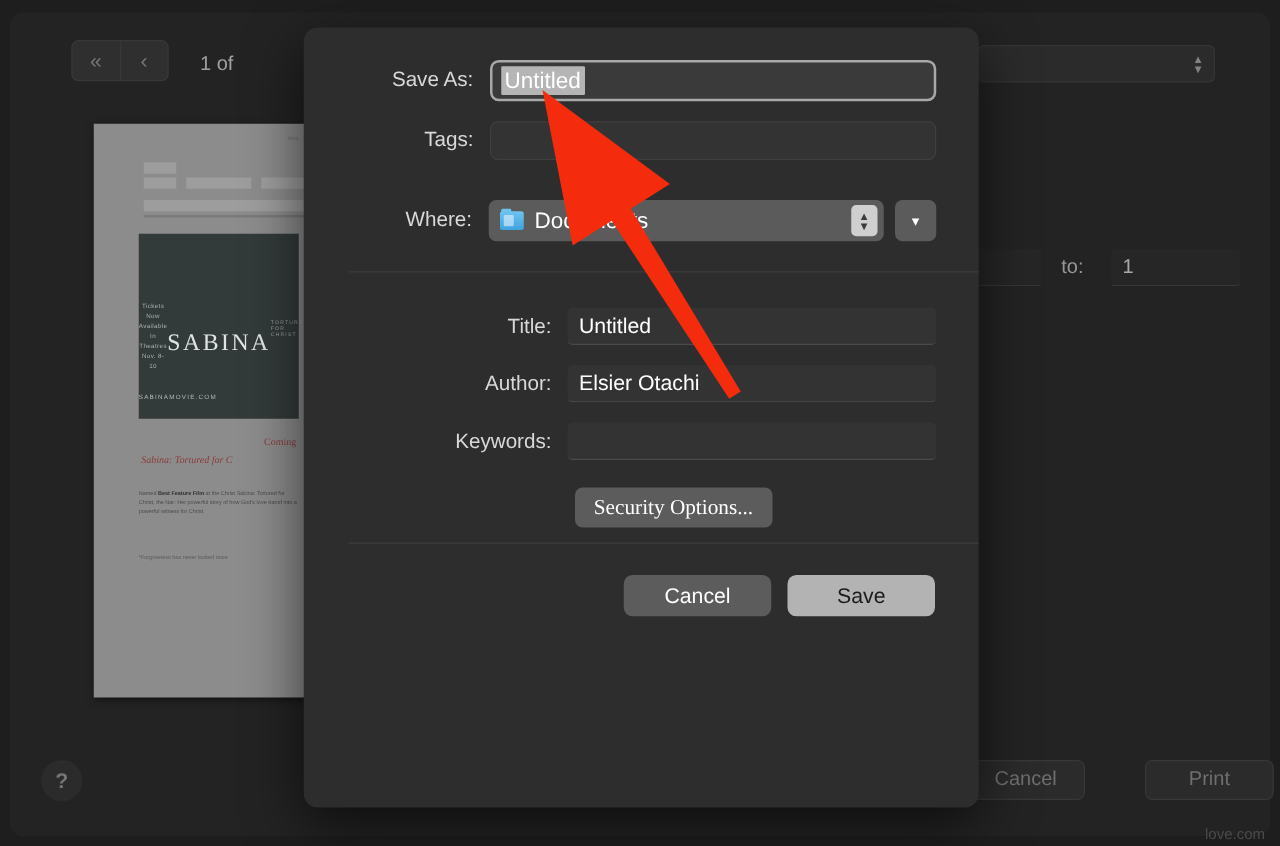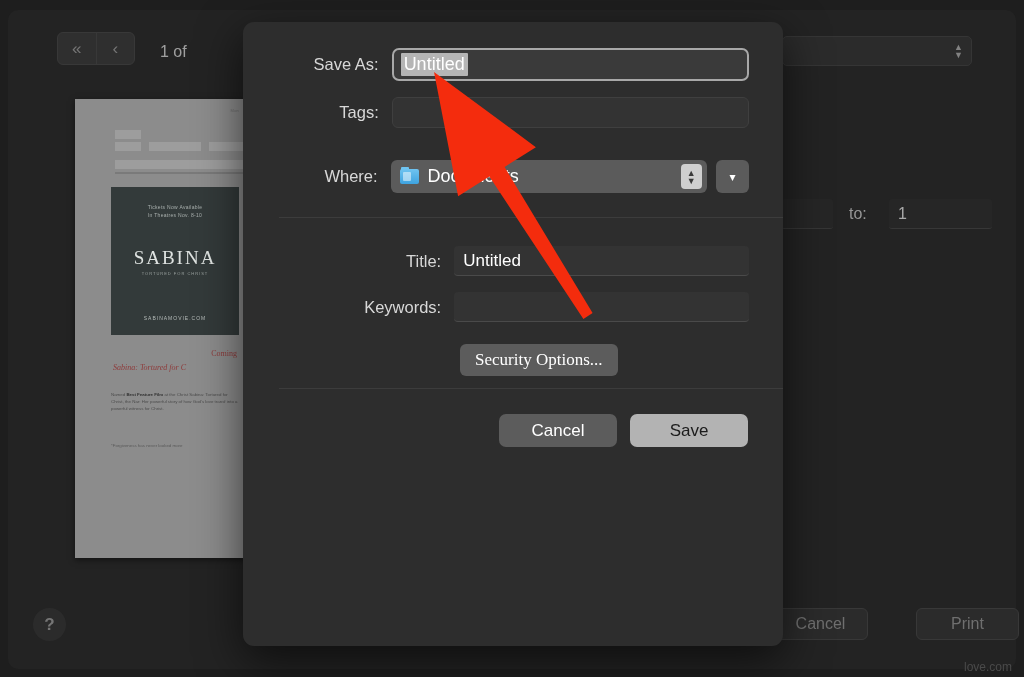--- a/index.html
+++ b/index.html
@@ -104,21 +104,21 @@
   #doc-preview .hdr-right{
     position:absolute; right:2px; top:4px;
     font-size:4px; color:#6d6d6d; letter-spacing:.2px;
   }
   #doc-preview .grid-row{
     position:absolute; height:9px; background:#9d9d9d;
   }
   #doc-preview .poster{
     position:absolute; left:36px; top:88px; width:128px; height:148px;
     background:#333a3a;
-    display:flex; flex-direction:column; align-items:center;
+    display:flex; align-items:center;
   }
   #doc-preview .poster .tagline{
     margin-top:16px; font-size:5px; color:#a9b0ae; text-align:center; line-height:8px;
     letter-spacing:.3px;
   }
   #doc-preview .poster .title{
     margin-top:28px; font-family:"Liberation Serif", serif;
     font-size:19px; color:#dfe3e1; letter-spacing:2px;
   }
   #doc-preview .poster .subtitle{
@@ -365,20 +365,24 @@
 
   <div class="sep"></div>
 
   <div id="section-meta">
 
     <div class="form-row">
       <div class="form-label">Title:</div>
       <div class="meta-field">Untitled</div>
     </div>
 
+    <div class="form-row">
+      <div class="form-label">Author:</div>
+      <div class="meta-field">Elsier Otachi</div>
+    </div>
 
 
     <div class="form-row">
       <div class="form-label">Keywords:</div>
       <div class="meta-field"></div>
     </div>
 
     <div id="security-row">
       <div id="security-options-button">Security Options...</div>
     </div>

